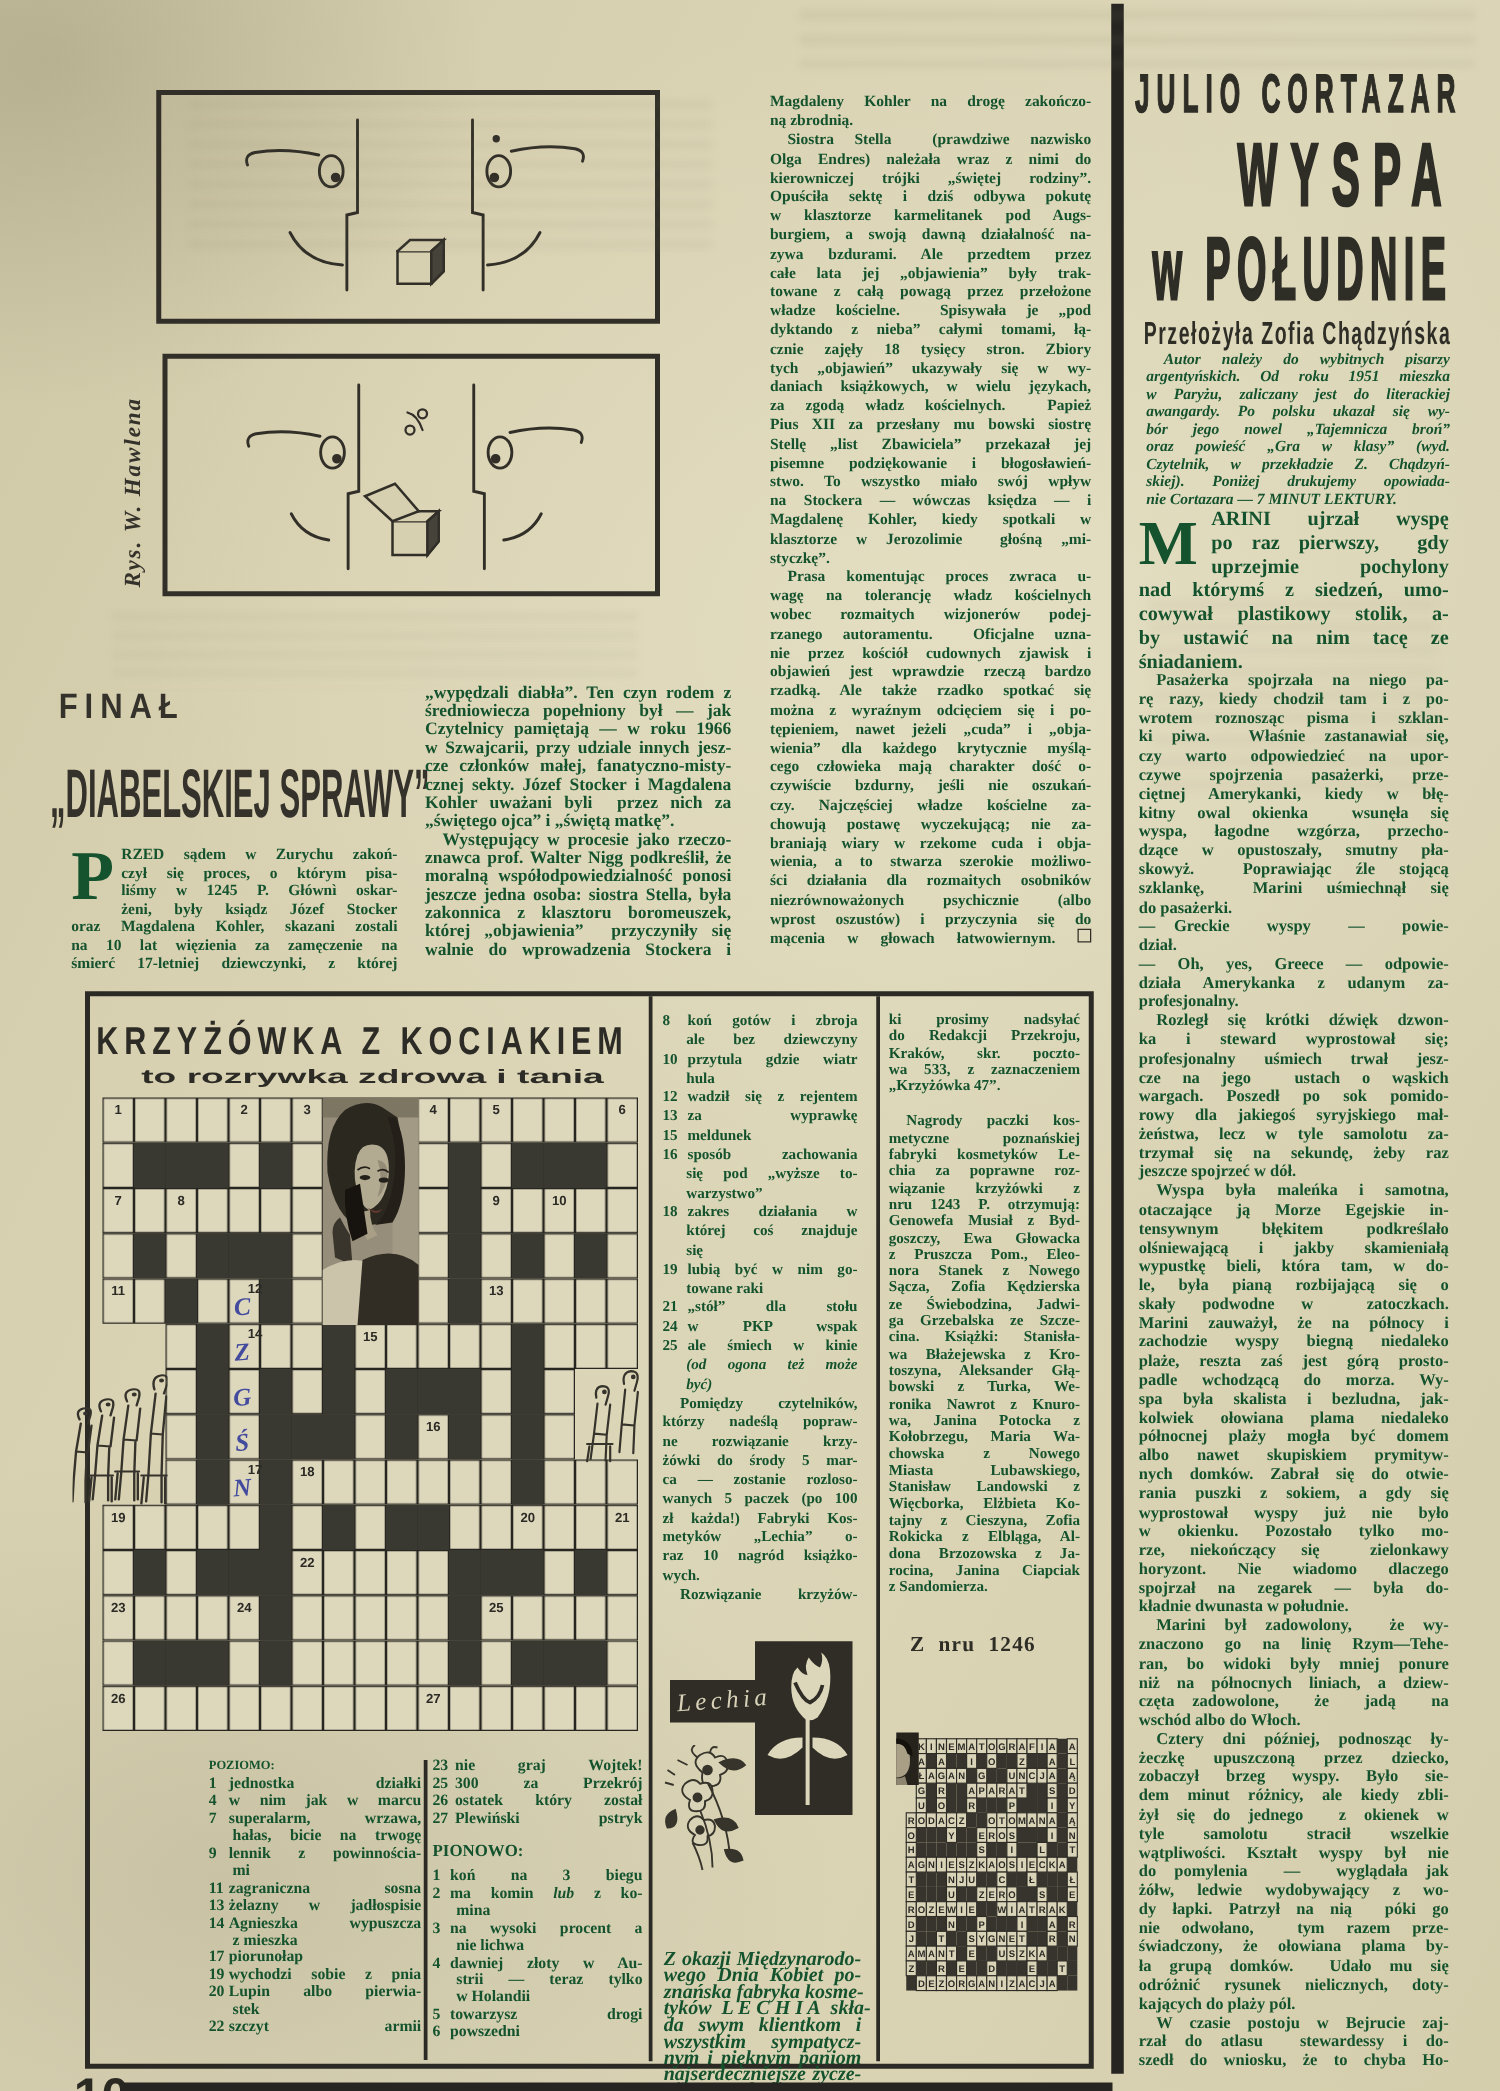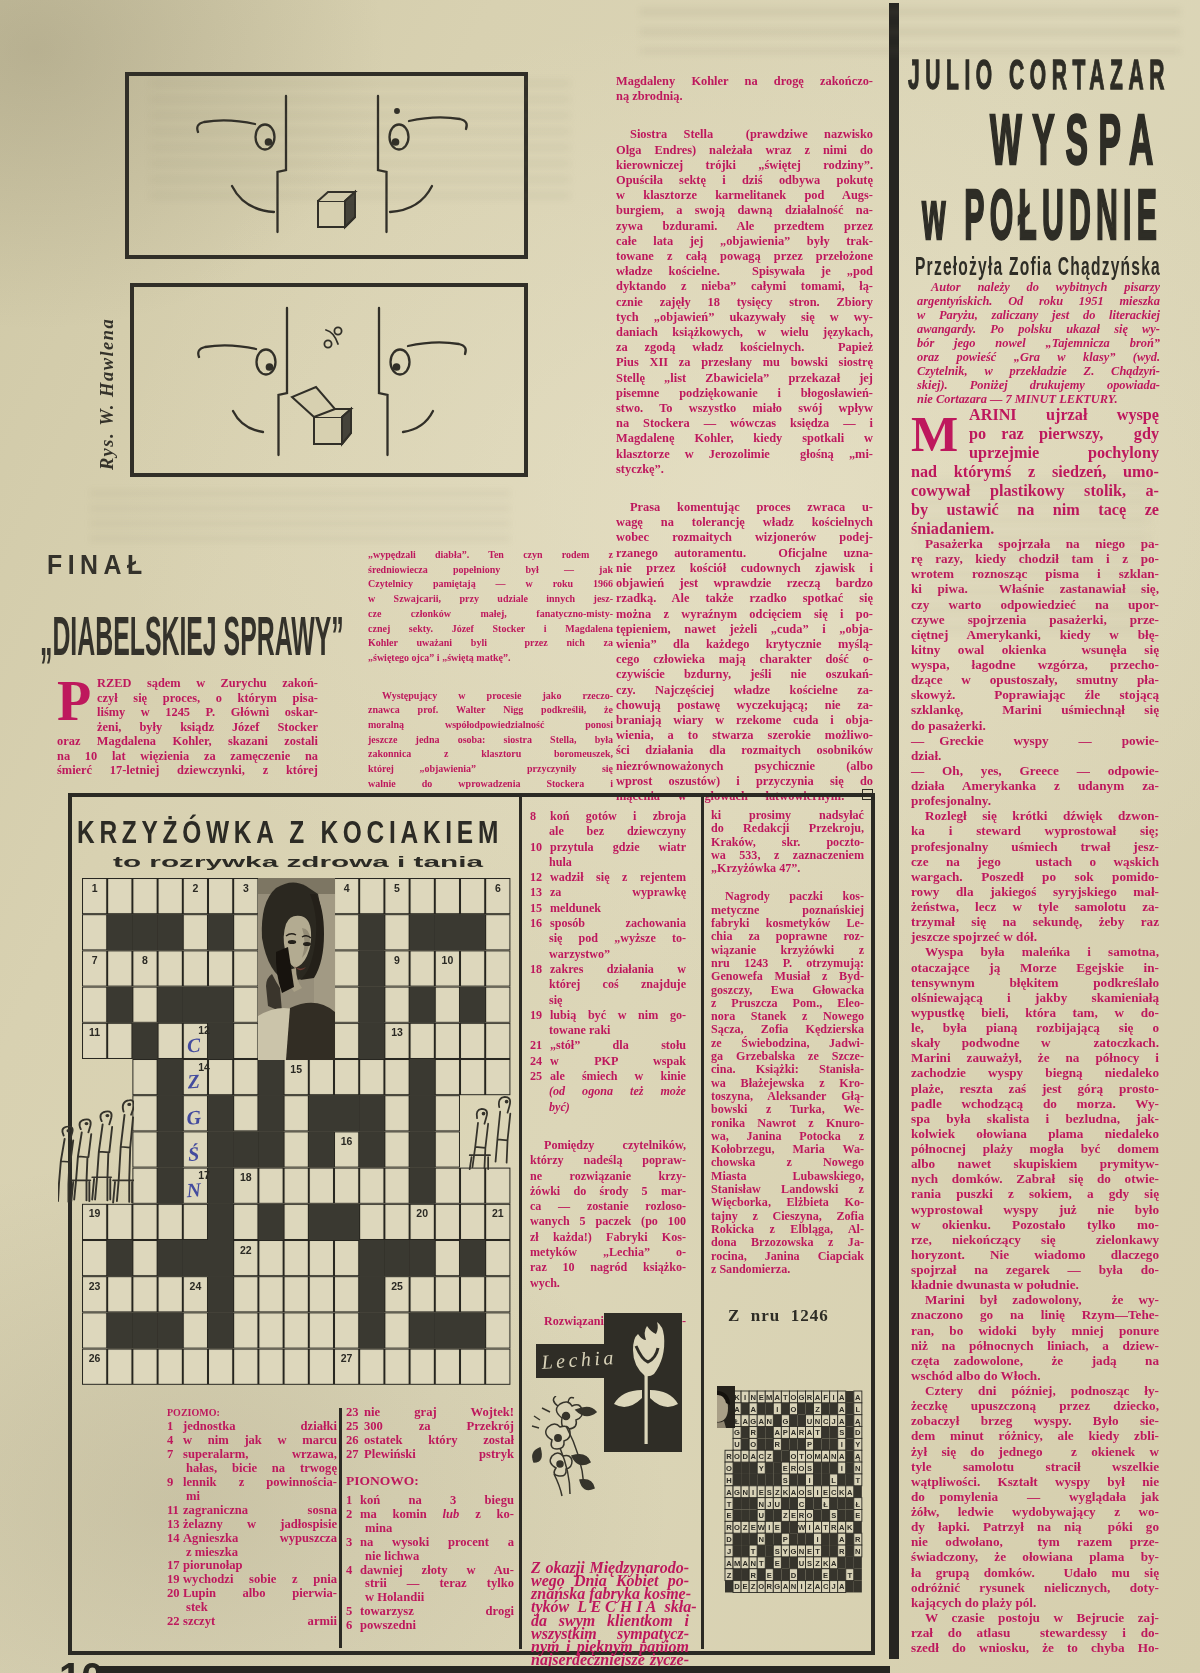--- a/index.html
+++ b/index.html
@@ -1,24 +1,24 @@
 <!DOCTYPE html>
 <html><head><meta charset="utf-8">
 <style>
 html,body{margin:0;padding:0}
 body{width:1200px;height:1673px;position:relative;overflow:hidden;
  background:#d7d0b0;
  font-family:"Liberation Serif",serif;color:#302f28}
 .abs{position:absolute}
-.col{position:absolute;font-weight:bold;color:#be185d}
+.col{position:absolute;font-weight:bold;color:#14532d}
 .col div{text-align:justify;text-align-last:justify;white-space:nowrap}
 .col div.e{text-align-last:left}
 .col div.i{padding-left:14px}
 .col div.h{padding-left:19px}
-.col div.g{margin-top:23px}
+.col div.g{margin-top:0}
 span.n{display:inline-block;width:16px;text-align:right;margin-right:4px;font-weight:bold}
 svg{display:block}
 </style></head>
 <body>
 
 <div class="abs" style="left:0;top:0;width:1200px;height:1673px;background:
  radial-gradient(ellipse 900px 700px at 62% 30%, rgba(236,230,205,.5), rgba(0,0,0,0) 70%),
  radial-gradient(ellipse 700px 500px at 15% 90%, rgba(120,112,85,.18), rgba(0,0,0,0) 70%),
  radial-gradient(ellipse 500px 400px at 3% 3%, rgba(110,102,78,.25), rgba(0,0,0,0) 70%),
  linear-gradient(115deg,#cfc8a6 0%,#d8d1b1 25%,#dcd6b8 55%,#d5cead 100%);"></div>
@@ -91,21 +91,21 @@
 <div style="float:left;width:40px;height:58px;font-size:56px;line-height:50px;font-weight:bold">P</div>
 <div>RZED sądem w Zurychu zakoń-</div>
 <div>czył się proces, o którym pisa-</div>
 <div>liśmy w 1245 P. Głównì oskar-</div>
 <div>żeni, były ksiądz Józef Stocker</div>
 <div>oraz Magdalena Kohler, skazani zostali</div>
 <div>na 10 lat więzienia za zamęczenie na</div>
 <div>śmierć 17-letniej dziewczynki, z której</div>
 </div>
 
-<div class="col" style="left:368px;top:548px;width:245px;font-size:10px;line-height:14.7px">
+<div class="col" style="left:340px;top:548px;width:245px;font-size:14px;line-height:14.7px">
 <div>„wypędzali diabła”. Ten czyn rodem z</div>
 <div>średniowiecza popełniony był — jak</div>
 <div>Czytelnicy pamiętają — w roku 1966</div>
 <div>w Szwajcarii, przy udziale innych jesz-</div>
 <div>cze członków małej, fanatyczno-misty-</div>
 <div>cznej sekty. Józef Stocker i Magdalena</div>
 <div>Kohler uważani byli&nbsp;&nbsp;przez nich za</div>
 <div class="e">„świętego ojca” i „świętą matkę”.</div>
 <div class="i g">Występujący w procesie jako rzeczo-</div>
 <div>znawca prof. Walter Nigg podkreślił, że</div>

